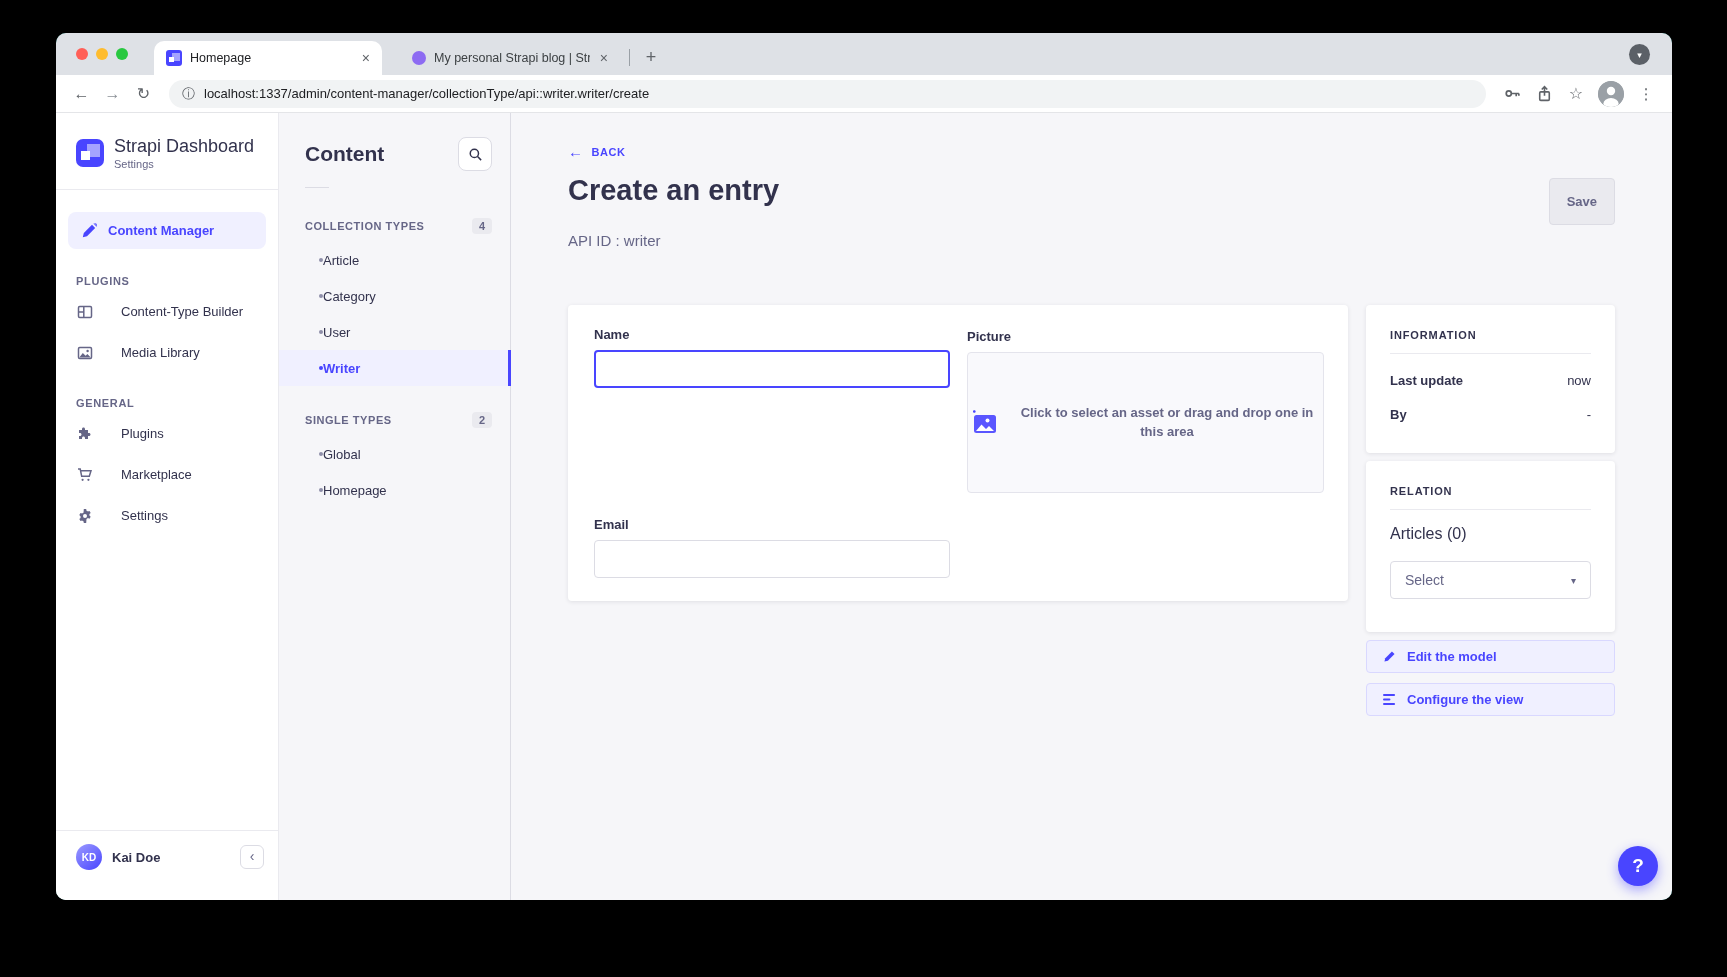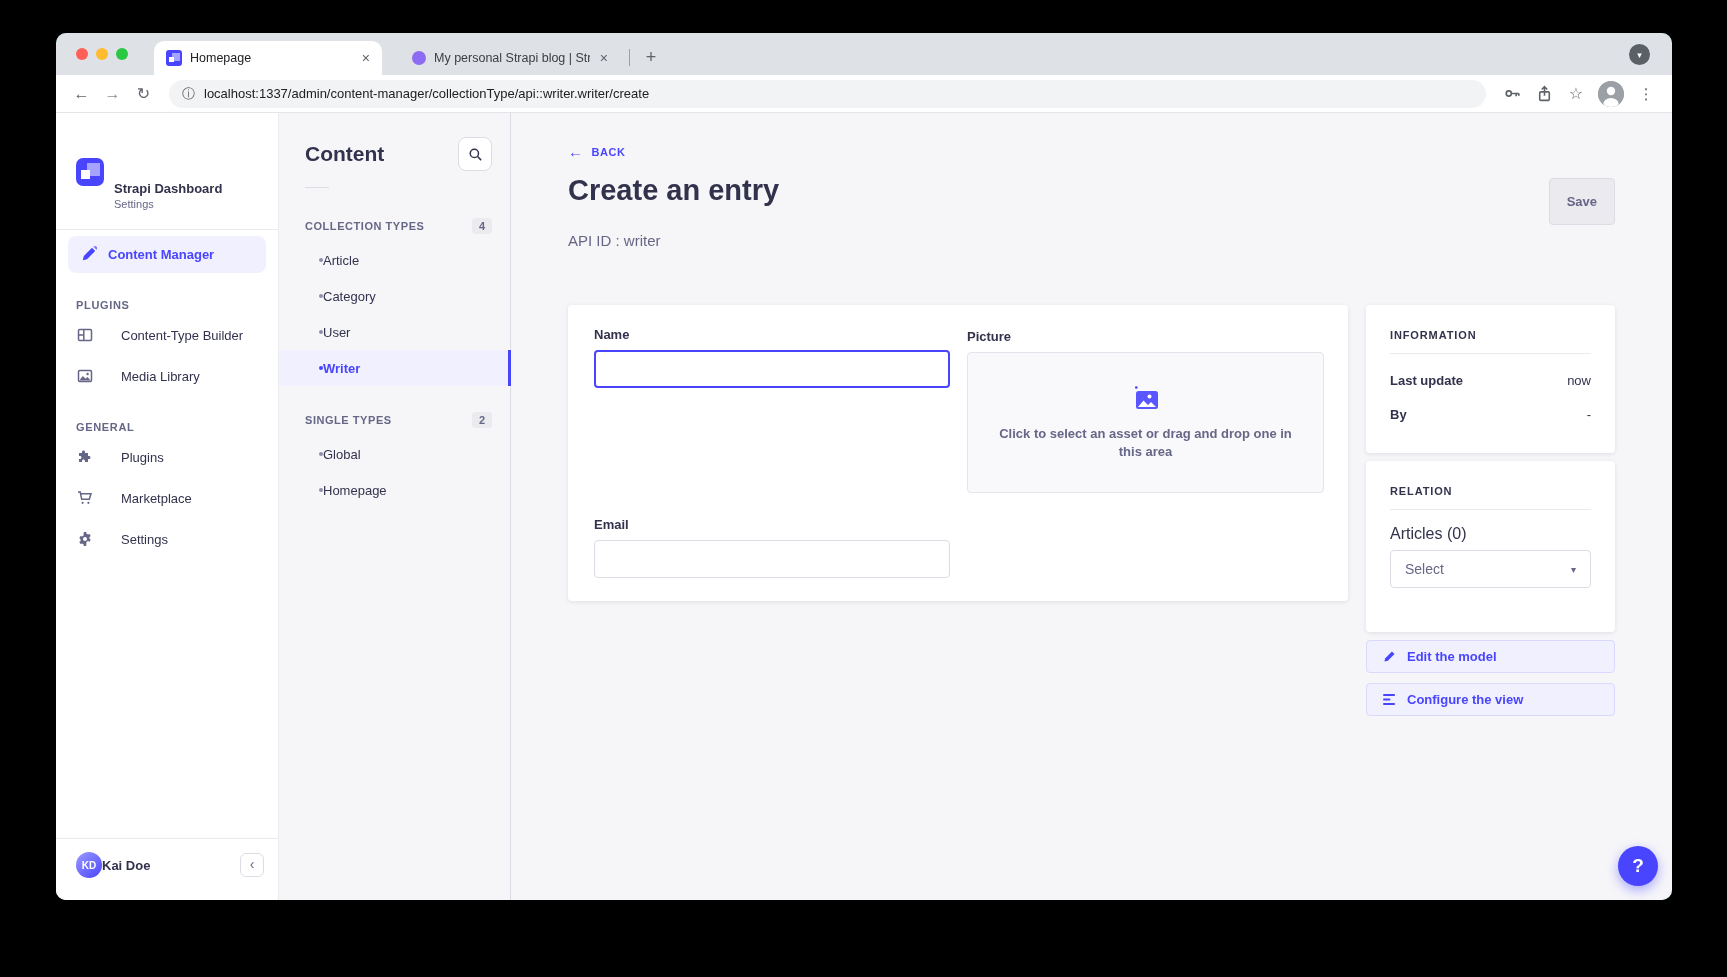--- a/index.html
+++ b/index.html
@@ -44,30 +44,30 @@
 
   
   .app{ display:flex; height:787px; background:#f6f6f9; }
 
   
   .mainnav{ width:223px; background:#fff; border-right:1px solid #eaeaef; display:flex; flex-direction:column; }
   .brand{ display:flex; align-items:center; gap:10px; padding:22px 20px 19px; }
   .logo{ width:28px; height:28px; border-radius:7px; background:#4945ff; position:relative; overflow:hidden; flex:none; }
   .logo i{ position:absolute; left:11px; top:5px; width:13px; height:13px; background:#a5a3ff; }
   .logo b{ position:absolute; left:5px; top:12px; width:9px; height:9px; background:#fff; }
-  .brand-title{ font-size:13px; font-weight:700; color:#32324d; line-height:1.3;margin-top:46px; }
+  .brand-title{ font-size:18px; font-weight:400; color:#32324d; line-height:1.3; }
   .brand-sub{ font-size:11px; color:#666687; }
   .nav-divider{ height:1px; background:#eaeaef; }
-  .cm-item{ margin:6px 12px 2px; padding:10px 12px; border-radius:8px; background:#f0f0ff; color:#4945ff;
+  .cm-item{ margin:22px 12px 2px; padding:10px 12px; border-radius:8px; background:#f0f0ff; color:#4945ff;
             display:flex; align-items:center; gap:11px; font-size:13px; font-weight:600; }
   .nav-section{ margin-top:24px; }
   .nav-section-label{ padding:0 20px; font-size:11px; font-weight:700; letter-spacing:.06em; color:#666687; margin-bottom:4px; }
   .nav-item{ display:flex; align-items:center; gap:28px; padding:12px 20px; font-size:13px; color:#32324d; font-weight:500; }
   .nav-ic{ width:17px; height:17px; flex:none; display:flex; align-items:center; justify-content:center; }
-  .nav-user{ margin-top:auto; border-top:1px solid #eaeaef; padding:13px 14px 22px 20px; display:flex; align-items:center; }
+  .nav-user{ margin-top:auto; border-top:1px solid #eaeaef; padding:13px 14px 30px 20px; display:flex; align-items:center; gap:10px; }
   .kd{ width:26px; height:26px; border-radius:50%; background:linear-gradient(140deg,#9b9aff,#4945ff);
        color:#fff; font-size:10px; font-weight:700; display:flex; align-items:center; justify-content:center; flex:none; }
   .user-name{ font-size:13px; font-weight:600; color:#32324d; }
   .collapse-btn{ margin-left:auto; width:24px; height:24px; border:1px solid #dcdce4; border-radius:6px; background:#fff;
                  color:#666687; display:flex; align-items:center; justify-content:center; font-size:14px; padding-bottom:2px; }
 
   
   .subnav{ width:232px; border-right:1px solid #dcdce4; position:relative; }
   .subnav-head{ display:flex; align-items:center; justify-content:space-between; padding:24px 18px 0 26px; }
   .subnav-title{ font-size:21px; font-weight:700; color:#32324d; }
@@ -100,35 +100,35 @@
 
   .form-card{ position:relative; width:780px; height:296px; background:#fff; border-radius:4px;
               box-shadow:0 1px 4px rgba(33,33,52,.1); }
   .f-label{ position:absolute; font-size:13px; font-weight:700; color:#32324d; }
   .lbl-name{ left:26px; top:22px; } .lbl-pic{ left:399px; top:24px; } .lbl-email{ left:26px; top:212px; }
   .inp{ position:absolute; left:26px; width:356px; height:38px; background:#fff; border:1px solid #dcdce4;
         border-radius:4px; font-size:14px; color:#32324d; padding:0 12px; outline:none; font-family:inherit; }
   .inp.name{ top:45px; border:2px solid #4945ff; }
   .inp.email{ top:235px; }
   .dropzone{ position:absolute; left:399px; top:47px; width:357px; height:141px; background:#f9f9fc;
-             border:1px solid #e4e4ec; border-radius:4px; display:flex; flex-direction:column;
+             border:1px solid #e4e4ec; border-radius:4px; display:flex; 
              align-items:center; justify-content:center; gap:11px; text-align:center; }
   .dz-text{ font-size:13px; font-weight:600; color:#666687; max-width:312px; line-height:1.4; }
 
   .side-col{ width:249px; display:flex; flex-direction:column; }
   .panel{ background:#fff; border-radius:4px; box-shadow:0 1px 4px rgba(33,33,52,.1); padding:24px 24px 0; }
   .panel.info{ height:148px; }
   .panel.relation{ height:171px; margin-top:8px; }
   .panel-title{ font-size:11px; font-weight:700; letter-spacing:.08em; color:#32324d; }
   .panel-rule{ height:1px; background:#eaeaef; margin-top:12px; }
   .info-row{ display:flex; justify-content:space-between; margin-top:19px; font-size:13px; }
   .info-row .lab{ font-weight:700; color:#32324d; }
   .info-row .val{ color:#32324d; }
   .rel-label{ margin-top:15px; font-size:16px; font-weight:400; color:#32324d; }
-  .select{ margin-top:7px; height:38px; border:1px solid #dcdce4; border-radius:4px; background:#fff;
+  .select{ margin-top:18px; height:38px; border:1px solid #dcdce4; border-radius:4px; background:#fff;
            display:flex; align-items:center; justify-content:space-between; padding:12px 14px; font-size:14px; color:#666687; }
   .caret{ font-size:10px; color:#666687; }
   .action-btn{ height:33px; background:#f0f0ff; border:1px solid #d9d8ff; border-radius:4px; display:flex;
                align-items:center; gap:11px; padding:0 16px; color:#4945ff; font-size:13px; font-weight:700;
                font-family:inherit; width:100%; }
   .action-btn.first{ margin-top:8px; }
   .action-btn + .action-btn{ margin-top:10px; }
 
   .help-fab{ position:absolute; right:14px; bottom:14px; width:40px; height:40px; border-radius:50%;
              background:#4945ff; color:#fff; display:flex; align-items:center; justify-content:center;

